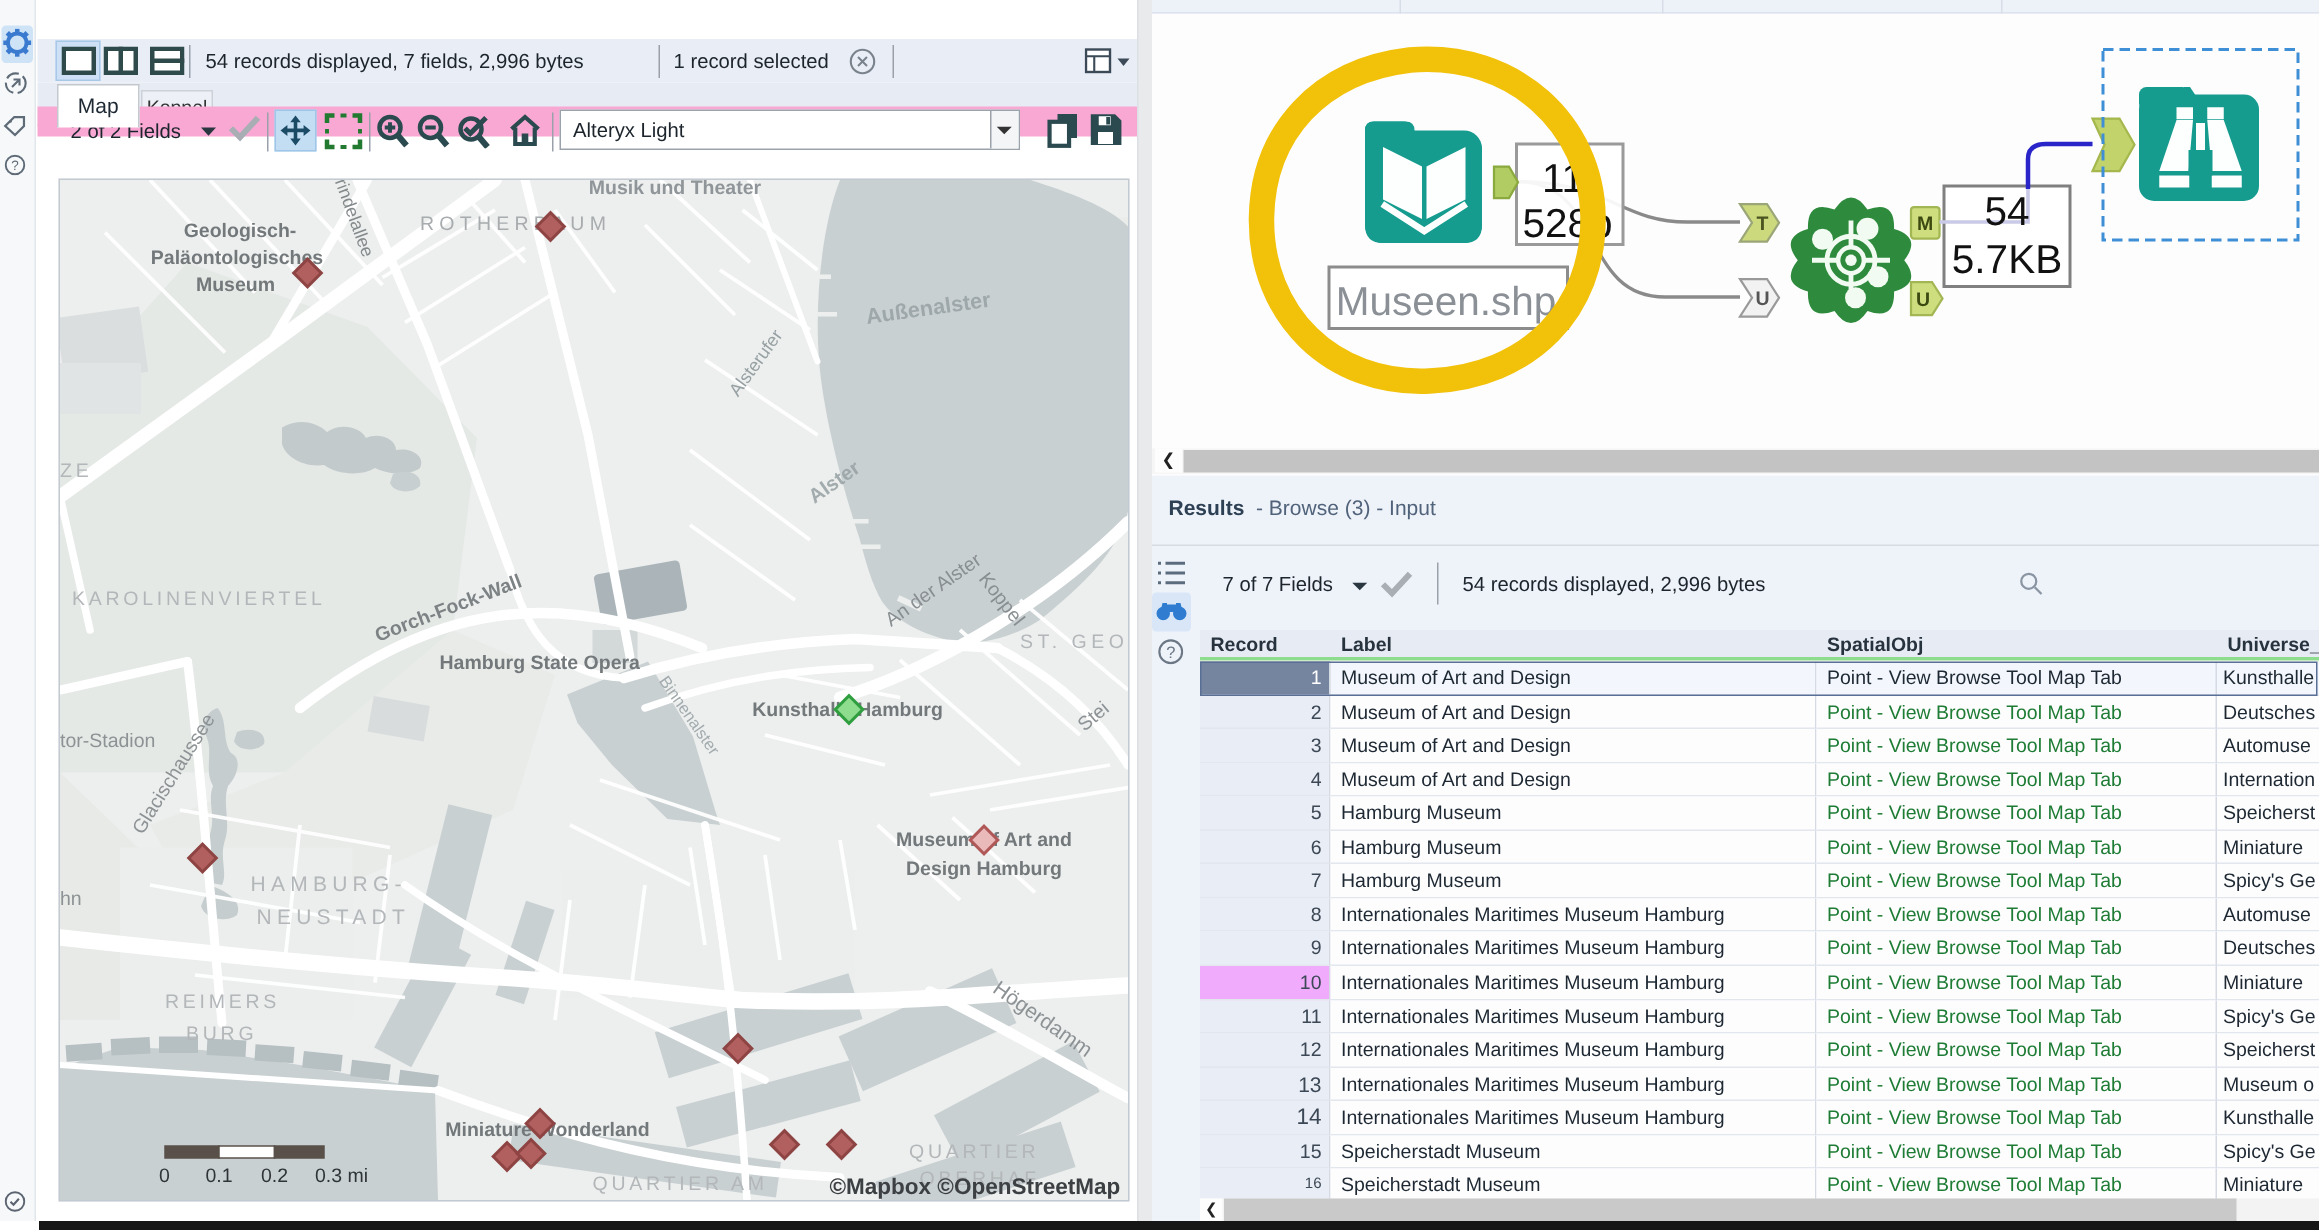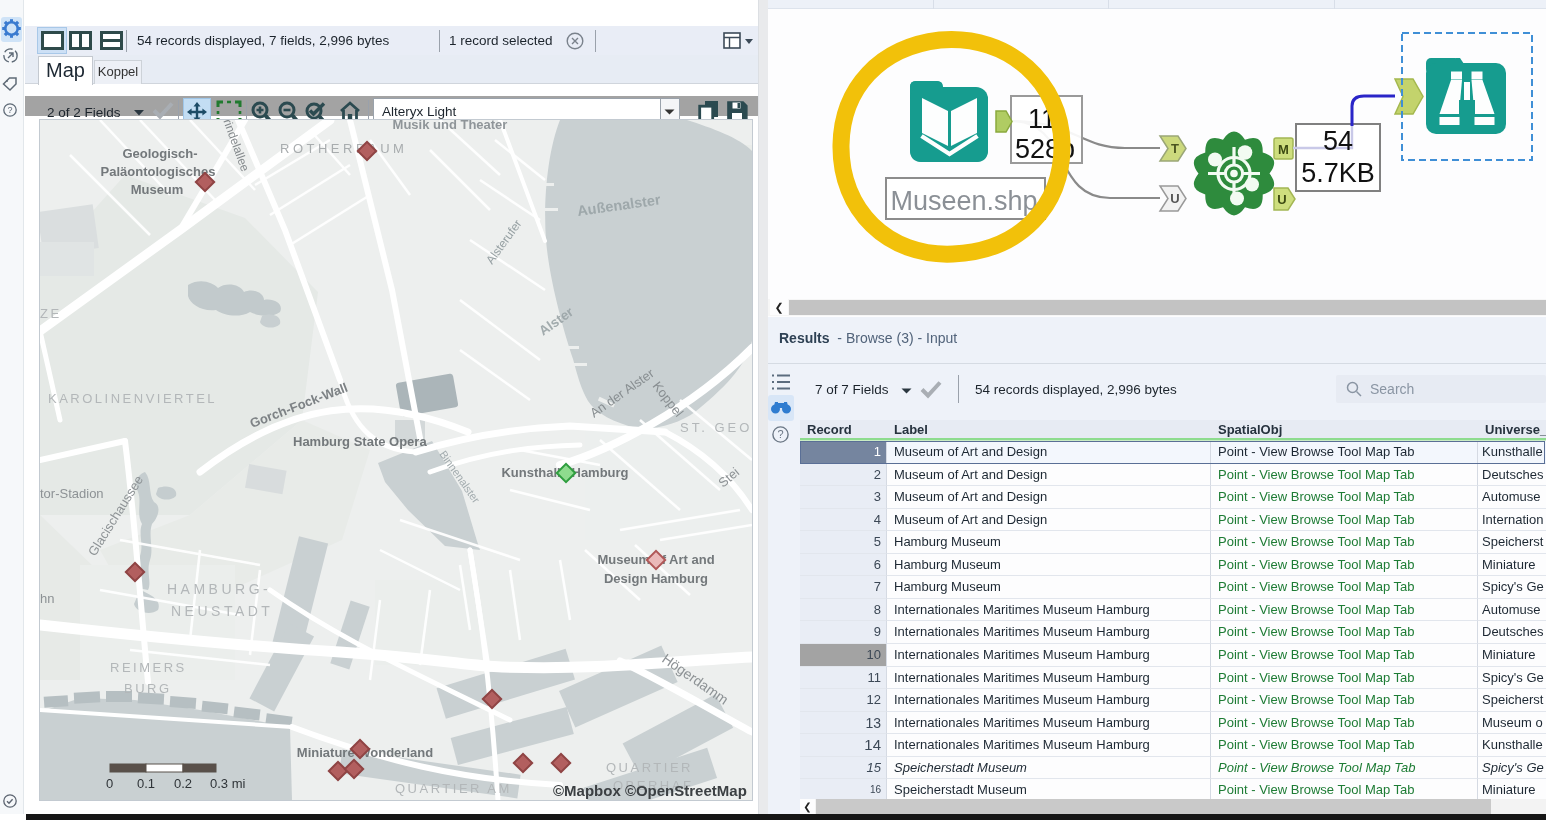--- a/index.html
+++ b/index.html
@@ -3,23 +3,23 @@
 *{margin:0;padding:0;box-sizing:border-box}
 html,body{width:1546px;height:820px;overflow:hidden;background:#fff;font-family:"Liberation Sans",sans-serif}
 .abs{position:absolute}
 .t{position:absolute;white-space:nowrap}
 #root{position:relative;width:1546px;height:820px;overflow:hidden}
 #sidebar{left:0;top:0;width:24px;height:814px;background:#f6f8fa;border-right:1px solid #e2e7eb}
 #lpanel{left:25px;top:0;width:733px;height:814px;background:#fff}
 #row1{left:0;top:26px;width:733px;height:29px;background:#e9edf6}
 .sep1{width:1px;background:#9aa1ab;top:4px;height:22px}
 #tabstrip{left:0;top:55px;width:733px;height:29px;background:#e7ecf4;border-bottom:1px solid #d0d5dc}
-#tabmap{left:13px;top:56px;width:55px;height:29px;background:#fff;border:1px solid #c4c9d0;border-bottom:none;z-index:3;font-size:20px;color:#1d2833;text-align:center;line-height:27px}
+#tabmap{left:13px;top:56px;width:55px;height:29px;background:#fff;border:1px solid #c4c9d0;border-bottom:none;z-index:3;font-size:14px;color:#1d2833;text-align:center;line-height:27px}
 #tabprofile{left:69px;top:60px;width:48px;height:24px;background:#edf0f6;border:1px solid #cdd2d8;border-bottom:none;font-size:13px;color:#333;text-align:center;line-height:22px}
-#row3{left:0;top:96px;width:733px;height:20px;background:#a3a3a3}
+#row3{left:0;top:71px;width:733px;height:20px;background:#f9a8d4}
 .sep3{width:1px;background:#9aa1ab;top:4px;height:26px}
 #vdiv{left:758px;top:0;width:10px;height:814px;background:#e9eaec;border-left:1px solid #dcdfe3}
 #canvas{left:768px;top:0;width:778px;height:317px;background:#fdfdfe}
 #topstrip{left:0;top:0;width:778px;height:9px;background:#edf1f8;border-bottom:1px solid #dde3ec}
 .tsd{top:0;width:1px;height:9px;background:#d8dee8}
 #cscroll{left:0;top:299px;width:778px;height:17px;background:#f6f6f6}
 #cscroll .thumb{left:21px;top:1px;width:757px;height:15px;background:#c3c3c3}
 #cscroll .btn{left:2px;top:0;width:18px;height:16px;background:#fdfdfe;color:#222;font-size:11px;text-align:center;line-height:16px}
 #results{left:768px;top:317px;width:778px;height:497px;background:#eef2f9}
 #rtitle{left:11px;top:13px;font-size:14px;color:#51637a}
@@ -470,21 +470,20 @@
       </svg>
      <div class="t" style="left:47px;top:65px;font-size:13.5px;color:#1c242c">7 of 7 Fields</div>
      <svg class="abs" style="left:133px;top:71px" width="11" height="7" viewBox="0 0 11 7">
         <path d="M0.5 0.5l5 5 5-5z" fill="#2a3740"></path>
       </svg>
      <svg class="abs" style="left:152px;top:62px" width="22" height="20" viewBox="0 0 22 20">
         <path d="M2 10.5l6 6L20 3.5" stroke="#a9aeb4" stroke-width="4" fill="none"></path>
       </svg>
      <div class="abs" style="left:190px;top:58px;width:1px;height:28px;background:#9aa1ab"></div>
      <div class="t" style="left:207px;top:65px;font-size:13.5px;color:#1c242c">54 records displayed, 2,996 bytes</div>
-     <div class="abs t" id="searchbox">Search</div>
      <svg class="abs" style="left:578px;top:64px" width="16" height="16" viewBox="0 0 16 16">
         <circle cx="6.5" cy="6.5" r="5" fill="none" stroke="#8a95a3" stroke-width="1.5"></circle>
         <path d="M10.5 10.5L15 15" stroke="#8a95a3" stroke-width="1.5"></path>
       </svg>
      <div class="abs" style="left:32px;top:103px;width:746px;height:21px;background:#e7ebf3">
         <div class="hdrcell" style="left:0;width:87px">Record</div>
         <div class="hdrcell" style="left:87px;width:324px">Label</div>
         <div class="hdrcell" style="left:411px;width:267px">SpatialObj</div>
         <div class="hdrcell" style="left:678px;width:68px">Universe_</div>
      </div>
@@ -548,21 +547,21 @@
 
     </div>
 <div class="abs" style="left:32px;top:304.4px;width:746px;height:22.6px;">
       <div class="abs" style="left:0;top:0;width:87px;height:22.6px;background:#e9edf5;border-right:1px solid #d5dae3;border-bottom:1px solid #e2e6ed;color:#3c4856;font-size:13px;text-align:right;line-height:22.6px;padding-right:5px">9</div>
       <div class="abs" style="left:87px;top:0;width:324px;height:22.6px;background:#fdfdfe;border-right:1px solid #d5dae3;border-bottom:1px solid #e2e6ed;color:#1d2833;font-size:13px;line-height:22.6px;padding-left:7px;overflow:hidden">Internationales Maritimes Museum Hamburg</div>
       <div class="abs" style="left:411px;top:0;width:267px;height:22.6px;background:#fdfdfe;border-right:1px solid #d5dae3;border-bottom:1px solid #e2e6ed;color:#1e7c35;font-size:13px;line-height:22.6px;padding-left:7px">Point - View Browse Tool Map Tab</div>
       <div class="abs" style="left:678px;top:0;width:68px;height:22.6px;background:#fdfdfe;border-bottom:1px solid #e2e6ed;color:#1d2833;font-size:13px;line-height:22.6px;padding-left:4px;overflow:hidden">Deutsches</div>
 
     </div>
 <div class="abs" style="left:32px;top:327.0px;width:746px;height:22.6px;">
-      <div class="abs" style="left:0;top:0;width:87px;height:22.6px;background:#a3a3a3;border-right:1px solid #d5dae3;border-bottom:1px solid #e2e6ed;color:#3c4856;font-size:13px;text-align:right;line-height:22.6px;padding-right:5px">10</div>
+      <div class="abs" style="left:0;top:0;width:87px;height:22.6px;background:#f0abfc;border-right:1px solid #d5dae3;border-bottom:1px solid #e2e6ed;color:#3c4856;font-size:13px;text-align:right;line-height:22.6px;padding-right:5px">10</div>
       <div class="abs" style="left:87px;top:0;width:324px;height:22.6px;background:#fdfdfe;border-right:1px solid #d5dae3;border-bottom:1px solid #e2e6ed;color:#1d2833;font-size:13px;line-height:22.6px;padding-left:7px;overflow:hidden">Internationales Maritimes Museum Hamburg</div>
       <div class="abs" style="left:411px;top:0;width:267px;height:22.6px;background:#fdfdfe;border-right:1px solid #d5dae3;border-bottom:1px solid #e2e6ed;color:#1e7c35;font-size:13px;line-height:22.6px;padding-left:7px">Point - View Browse Tool Map Tab</div>
       <div class="abs" style="left:678px;top:0;width:68px;height:22.6px;background:#fdfdfe;border-bottom:1px solid #e2e6ed;color:#1d2833;font-size:13px;line-height:22.6px;padding-left:4px;overflow:hidden">Miniature</div>
 
     </div>
 <div class="abs" style="left:32px;top:349.5px;width:746px;height:22.6px;">
       <div class="abs" style="left:0;top:0;width:87px;height:22.6px;background:#e9edf5;border-right:1px solid #d5dae3;border-bottom:1px solid #e2e6ed;color:#3c4856;font-size:13px;text-align:right;line-height:22.6px;padding-right:5px">11</div>
       <div class="abs" style="left:87px;top:0;width:324px;height:22.6px;background:#fdfdfe;border-right:1px solid #d5dae3;border-bottom:1px solid #e2e6ed;color:#1d2833;font-size:13px;line-height:22.6px;padding-left:7px;overflow:hidden">Internationales Maritimes Museum Hamburg</div>
       <div class="abs" style="left:411px;top:0;width:267px;height:22.6px;background:#fdfdfe;border-right:1px solid #d5dae3;border-bottom:1px solid #e2e6ed;color:#1e7c35;font-size:13px;line-height:22.6px;padding-left:7px">Point - View Browse Tool Map Tab</div>
       <div class="abs" style="left:678px;top:0;width:68px;height:22.6px;background:#fdfdfe;border-bottom:1px solid #e2e6ed;color:#1d2833;font-size:13px;line-height:22.6px;padding-left:4px;overflow:hidden">Spicy's Ge</div>
@@ -582,21 +581,21 @@
       <div class="abs" style="left:678px;top:0;width:68px;height:22.6px;background:#fdfdfe;border-bottom:1px solid #e2e6ed;color:#1d2833;font-size:13px;line-height:22.6px;padding-left:4px;overflow:hidden">Museum o</div>
 
     </div>
 <div class="abs" style="left:32px;top:417.2px;width:746px;height:22.6px;">
       <div class="abs" style="left:0;top:0;width:87px;height:22.6px;background:#e9edf5;border-right:1px solid #d5dae3;border-bottom:1px solid #e2e6ed;color:#3c4856;font-size:15px;text-align:right;line-height:22.6px;padding-right:5px">14</div>
       <div class="abs" style="left:87px;top:0;width:324px;height:22.6px;background:#fdfdfe;border-right:1px solid #d5dae3;border-bottom:1px solid #e2e6ed;color:#1d2833;font-size:13px;line-height:22.6px;padding-left:7px;overflow:hidden">Internationales Maritimes Museum Hamburg</div>
       <div class="abs" style="left:411px;top:0;width:267px;height:22.6px;background:#fdfdfe;border-right:1px solid #d5dae3;border-bottom:1px solid #e2e6ed;color:#1e7c35;font-size:13px;line-height:22.6px;padding-left:7px">Point - View Browse Tool Map Tab</div>
       <div class="abs" style="left:678px;top:0;width:68px;height:22.6px;background:#fdfdfe;border-bottom:1px solid #e2e6ed;color:#1d2833;font-size:13px;line-height:22.6px;padding-left:4px;overflow:hidden">Kunsthalle</div>
 
     </div>
-<div class="abs" style="left:32px;top:439.7px;width:746px;height:22.6px;font-style:italic;">
+<div class="abs" style="left:32px;top:439.7px;width:746px;height:22.6px;">
       <div class="abs" style="left:0;top:0;width:87px;height:22.6px;background:#e9edf5;border-right:1px solid #d5dae3;border-bottom:1px solid #e2e6ed;color:#3c4856;font-size:13px;text-align:right;line-height:22.6px;padding-right:5px">15</div>
       <div class="abs" style="left:87px;top:0;width:324px;height:22.6px;background:#fdfdfe;border-right:1px solid #d5dae3;border-bottom:1px solid #e2e6ed;color:#1d2833;font-size:13px;line-height:22.6px;padding-left:7px;overflow:hidden">Speicherstadt Museum</div>
       <div class="abs" style="left:411px;top:0;width:267px;height:22.6px;background:#fdfdfe;border-right:1px solid #d5dae3;border-bottom:1px solid #e2e6ed;color:#1e7c35;font-size:13px;line-height:22.6px;padding-left:7px">Point - View Browse Tool Map Tab</div>
       <div class="abs" style="left:678px;top:0;width:68px;height:22.6px;background:#fdfdfe;border-bottom:1px solid #e2e6ed;color:#1d2833;font-size:13px;line-height:22.6px;padding-left:4px;overflow:hidden">Spicy's Ge</div>
 
     </div>
 <div class="abs" style="left:32px;top:462.3px;width:746px;height:22.6px;">
       <div class="abs" style="left:0;top:0;width:87px;height:22.6px;background:#e9edf5;border-right:1px solid #d5dae3;border-bottom:1px solid #e2e6ed;color:#3c4856;font-size:10px;text-align:right;line-height:22.6px;padding-right:5px">16</div>
       <div class="abs" style="left:87px;top:0;width:324px;height:22.6px;background:#fdfdfe;border-right:1px solid #d5dae3;border-bottom:1px solid #e2e6ed;color:#1d2833;font-size:13px;line-height:22.6px;padding-left:7px;overflow:hidden">Speicherstadt Museum</div>
       <div class="abs" style="left:411px;top:0;width:267px;height:22.6px;background:#fdfdfe;border-right:1px solid #d5dae3;border-bottom:1px solid #e2e6ed;color:#1e7c35;font-size:13px;line-height:22.6px;padding-left:7px">Point - View Browse Tool Map Tab</div>

